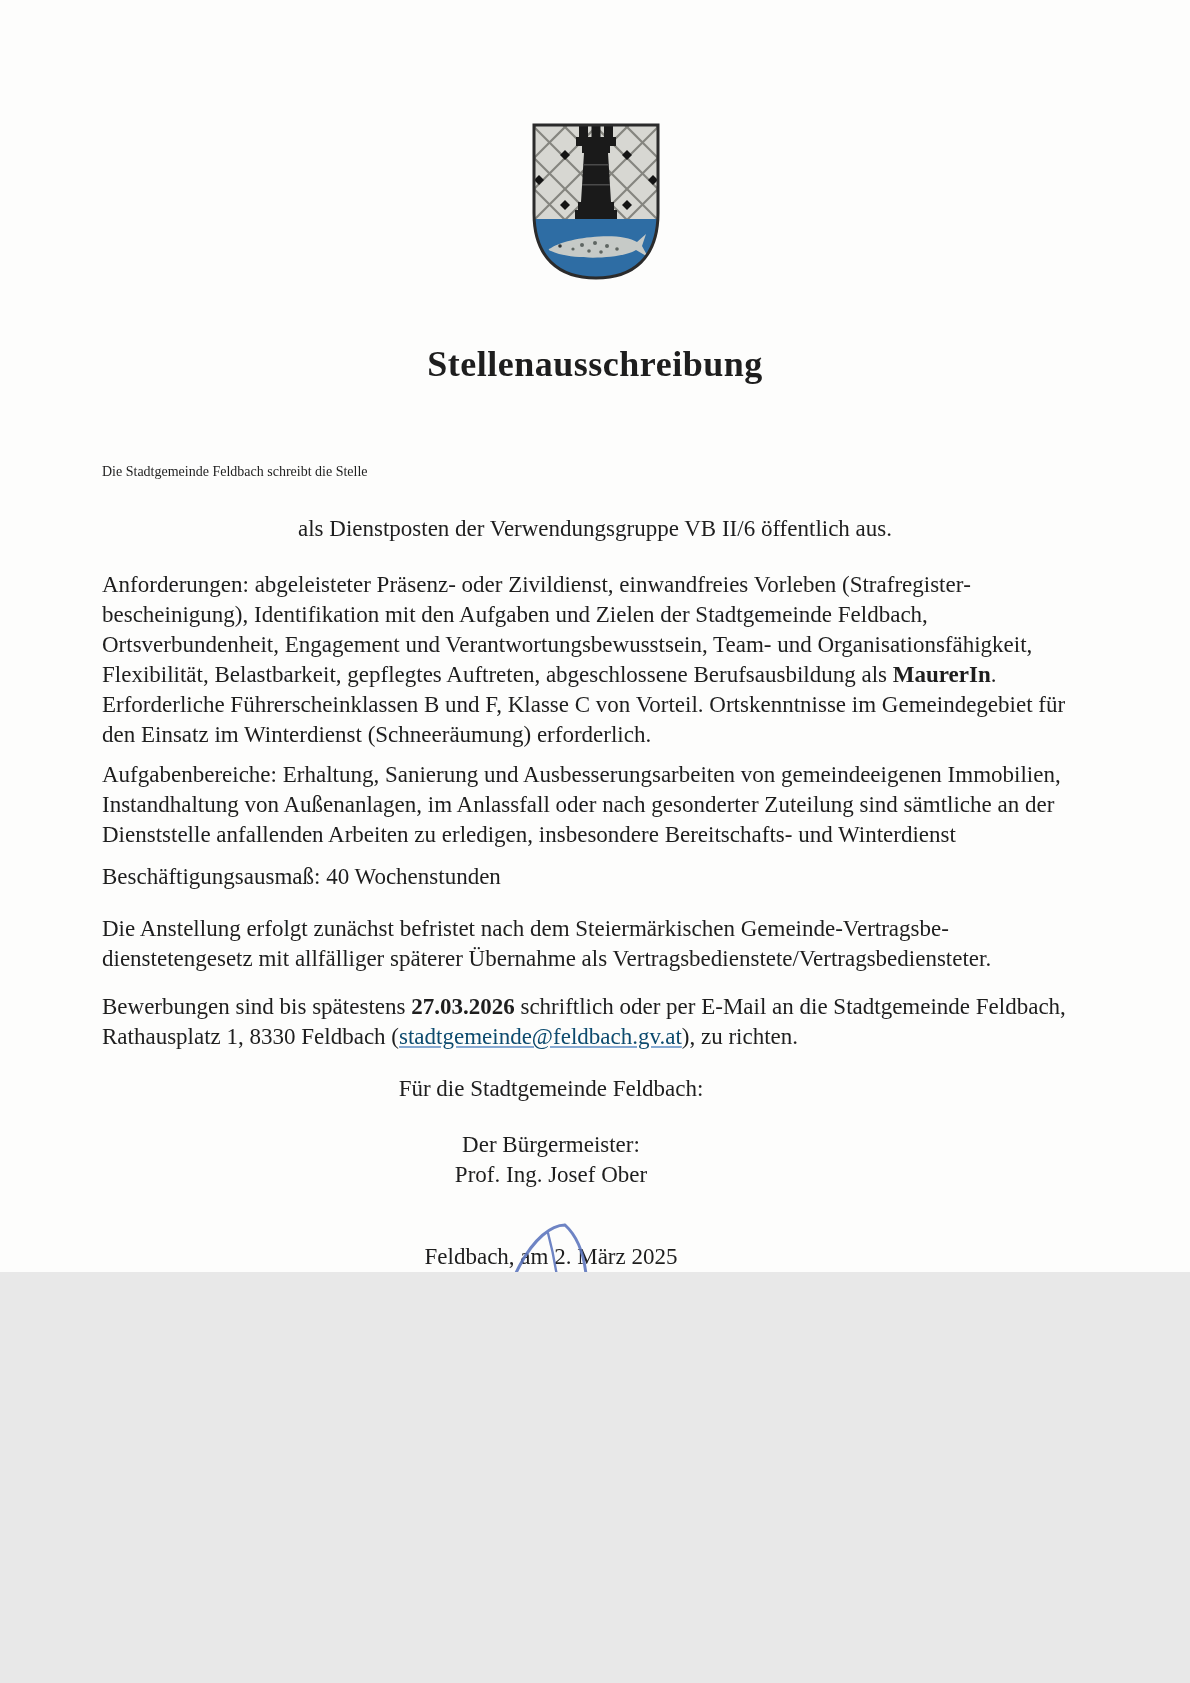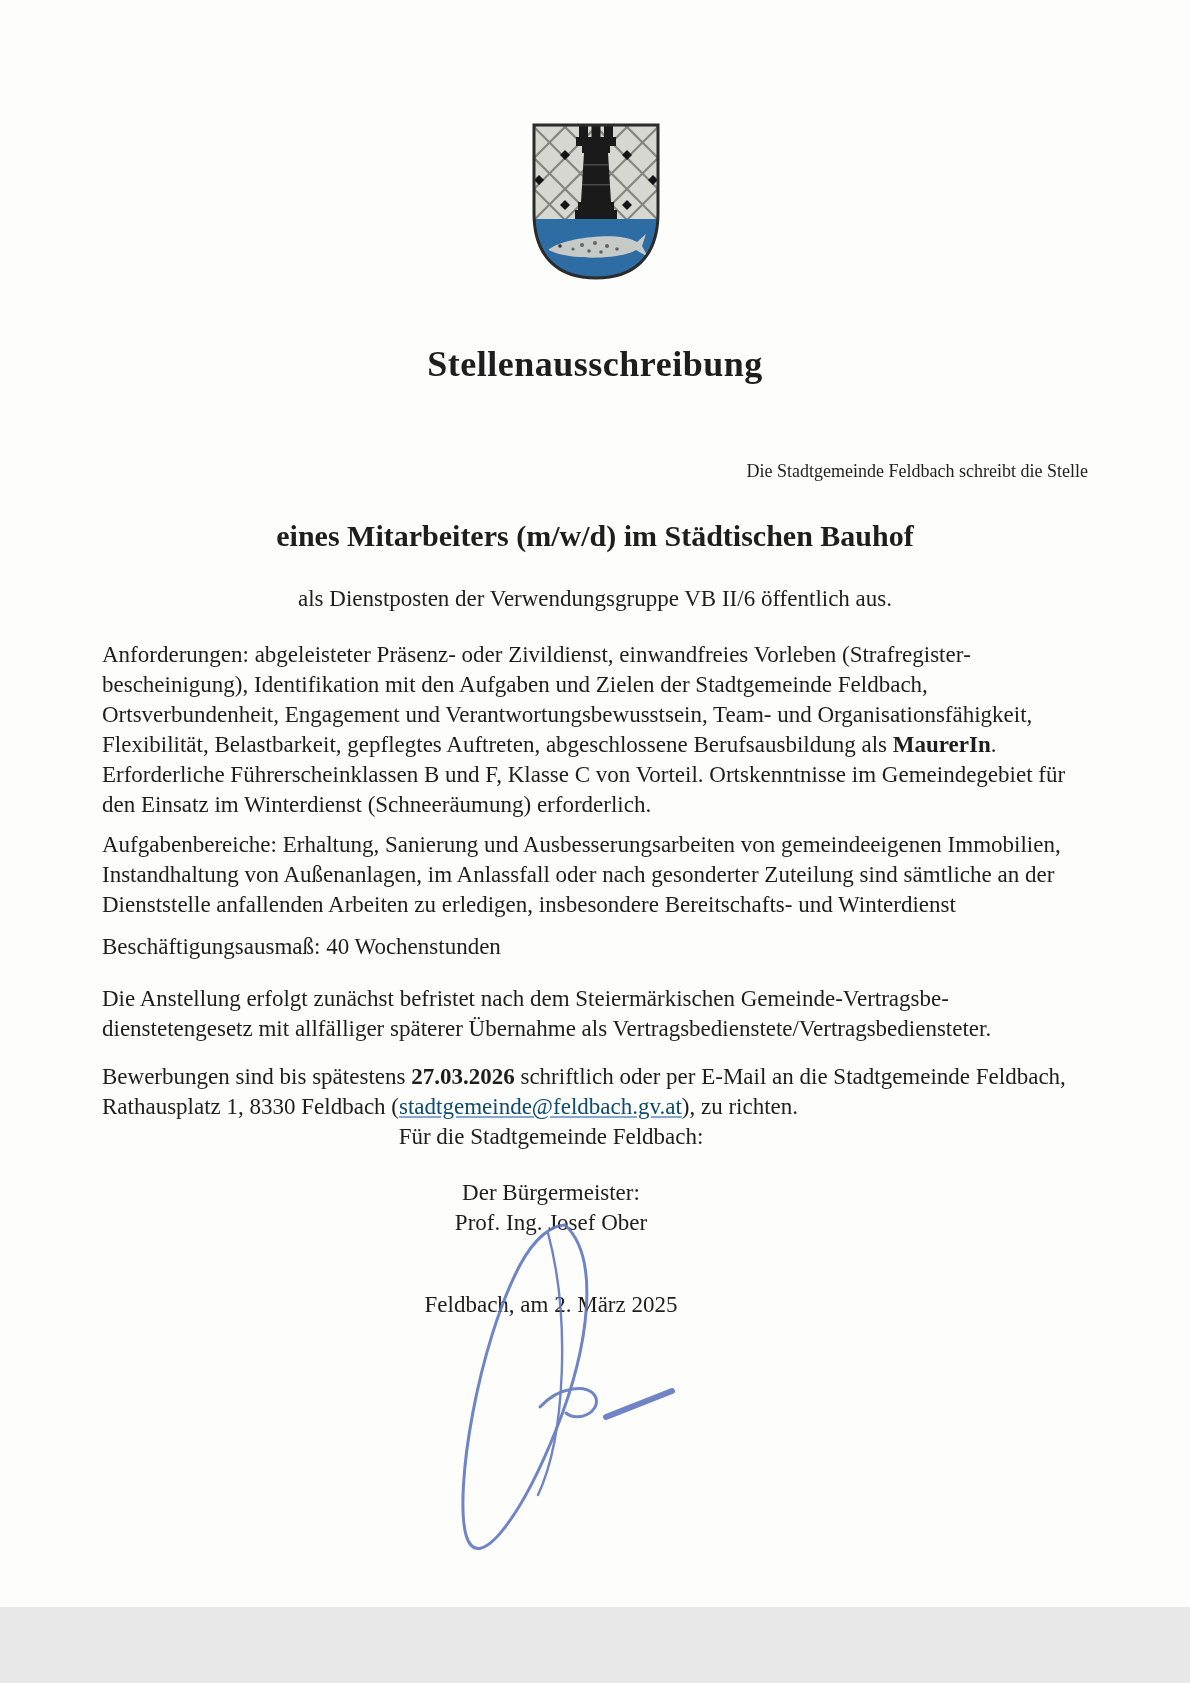--- a/index.html
+++ b/index.html
@@ -1,53 +1,53 @@
 <!DOCTYPE html>
 <html lang="de"><head>
 <meta charset="utf-8">
 <style>
   html,body{margin:0;padding:0;background:#e8e8e8;}
   .page{
     position:relative;
-    width:1190px;height:1607px;
+    width:1190px;height:1272px;
     margin:0 auto;
     background:#fdfdfc;
     font-family:"Liberation Serif","DejaVu Serif",serif;
     color:#1e1e1e;
     overflow:hidden;
   }
   .doc{position:absolute;left:102px;top:0;width:986px;}
   .doc h1{
     margin:341px 0 0 0;
     font-size:36px;line-height:46px;
     text-align:center;font-weight:bold;
     letter-spacing:0.5px;
   }
-  .intro{margin:70px 0 0 0;font-size:18px;line-height:29px;text-align:right;}
+  .intro{margin:70px 0 0 0;font-size:14px;line-height:29px;text-align:left;}
   .doc h2{
     margin:30px 0 0 0;
     font-size:30px;line-height:40px;
     text-align:center;font-weight:bold;
   }
   .intro2{margin:28px 0 0 0;font-size:23px;line-height:29px;text-align:center;}
   .body{font-size:23px;line-height:30px;margin:0;text-align:left;}
   .p-req{margin-top:27px;}
   .p-dut{margin-top:10px;}
   .p-emp{margin-top:12px;}
   .p-con{margin-top:22px;}
   .p-app{margin-top:18px;}
   .block{display:block;}
   b{font-weight:bold;font-family:Liberation Serif, serif;}
   .email{color:#0c4a6e;text-decoration:underline;text-decoration-color:#86a9d2;cursor:pointer;}
   .closing{
     position:relative;left:-44px;
     text-align:center;font-size:23px;line-height:30px;
   }
   .closing p{margin:0;}
-  .closing .for-line{text-align:center;}
+  .closing .for-line{margin-top:22px;text-align:center;}
   .closing .role-line{margin-top:26px;}
   .closing .date-line{margin-top:52px;}
   .crest{position:absolute;left:527px;top:120px;}
   .signature{position:absolute;left:420px;top:1185px;pointer-events:none;}
   .edge-line{
     position:absolute;left:10px;top:1660px;width:1163px;height:2px;
     background:#dadad8;transform:rotate(-0.4deg);border-radius:2px;
   }
 </style>
 </head>
@@ -128,21 +128,20 @@
 
     <path d="M 7 5 L 131 5 L 131 93 C 131 138 106 158 69 158 C 32 158 7 138 7 93 Z" fill="none" stroke="#2b2b2b" stroke-width="3"></path>
   </svg>
 
   <div class="doc">
 
     <h1>Stellenausschreibung</h1>
 
     <p class="intro">Die Stadtgemeinde Feldbach schreibt die Stelle</p>
 
-    <h2>eines Mitarbeiters (m/w/d) im Städtischen Bauhof</h2>
 
     <p class="intro2">als Dienstposten der Verwendungsgruppe VB II/6 öffentlich aus.</p>
 
     <p class="body p-req"><span>Anforderungen: abgeleisteter Präsenz- oder Zivildienst, einwandfreies Vorleben (Strafregister­bescheinigung), Identifikation mit den Aufgaben und Zielen der Stadtgemeinde Feldbach, Ortsverbundenheit, Engagement und Verantwortungsbewusstsein, Team- und Organisationsfähigkeit, Flexibilität, Belastbarkeit, gepflegtes Auftreten, abgeschlossene Berufsausbildung als </span><b>MaurerIn</b><span>. Erforderliche Führerscheinklassen B und F, Klasse C von Vorteil. Ortskenntnisse im Gemeindegebiet für den Einsatz im Winterdienst (Schneeräumung) erforderlich.</span></p>
 
     <p class="body p-dut">Aufgabenbereiche: Erhaltung, Sanierung und Ausbesserungsarbeiten von gemeindeeigenen Immobilien, Instandhaltung von Außenanlagen, im Anlassfall oder nach gesonderter Zuteilung sind sämtliche an der Dienststelle anfallenden Arbeiten zu erledigen, insbesondere Bereitschafts- und Winterdienst</p>
 
     <p class="body p-emp">
         <span class="block">Beschäftigungsausmaß: 40 Wochenstunden</span>
       </p>

